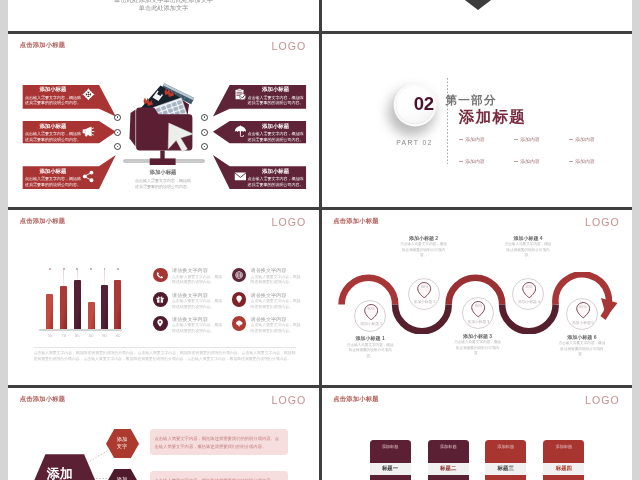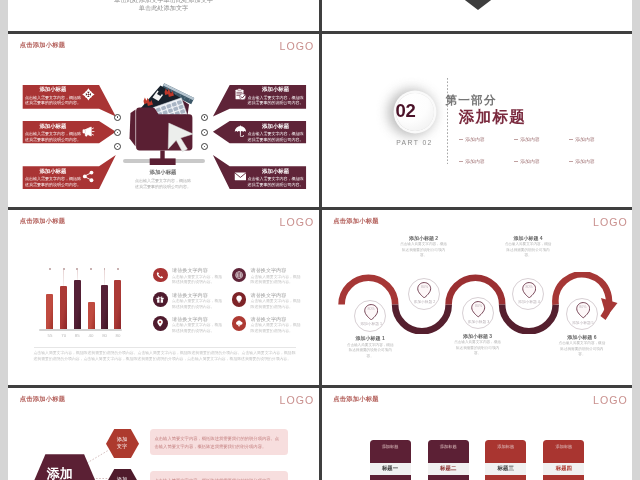--- a/index.html
+++ b/index.html
@@ -8,21 +8,21 @@
     background:#d5d5d5;
     font-family:"Liberation Sans",sans-serif;
   }
   .page{position:absolute;left:8px;top:0;width:624px;height:480px;background:#fff;overflow:hidden;}
   .hrule{position:absolute;left:0;width:624px;height:2.5px;background:#3f3f3f;}
   .vrule{position:absolute;width:2.5px;background:#3f3f3f;}
   .slide{position:absolute;overflow:hidden;background:#fff;}
 
   
   .sl-title{position:absolute;font-weight:bold;color:#b4615c;letter-spacing:.2px;}
-  .sl-logo{position:absolute;color:#c9908e;letter-spacing:1px;margin-left:8px;}
+  .sl-logo{position:absolute;color:#c9908e;letter-spacing:1px;}
 
   
   .top-text{position:absolute;color:#8a8a8a;text-align:center;line-height:1.45;}
   .tri{position:absolute;width:0;height:0;border-left:21px solid transparent;border-right:21px solid transparent;border-top:16px solid #3d3d3d;}
 
   
   .ban{position:absolute;width:96px;height:34px;}
   .ban svg.shape{position:absolute;left:0;top:0;width:100%;height:34px;overflow:visible;}
   .ban .txt{position:absolute;top:2px;color:#fff;}
   .ban .t{font-size:5.4px;font-weight:bold;text-align:center;line-height:1;}
@@ -31,24 +31,24 @@
   .ban-L .txt{left:2px;width:58px;}
   .ban-L .ico{left:60px;}
   .ban-R .txt{left:41.8px;width:58px;}
   .ban-R .ico{left:28.8px;}
   .conn{position:absolute;width:7px;height:7px;border-radius:50%;border:1.1px solid #3d3d3d;background:#fff;box-sizing:border-box;}
   .conn:after{content:"";position:absolute;left:1.7px;top:1.7px;width:1.5px;height:1.5px;border-radius:50%;background:#3d3d3d;}
 
   
   .s2ring{position:absolute;left:66px;top:55px;width:47px;height:47px;border-radius:50%;
     background:#b5b5b5;filter:blur(6px);opacity:.9;}
-  .s2circle{position:absolute;left:74px;top:59px;width:38.2px;height:38.2px;border-radius:50%;
+  .s2circle{position:absolute;left:74px;top:52px;width:38.2px;height:38.2px;border-radius:50%;
     background:radial-gradient(circle at 34% 26%, #ffffff 0%, #fdfdfd 50%, #f1f1f1 86%, #e6e6e6 100%);
     box-shadow:0 0 0 2.4px #fafafa;
-    display:flex;align-items:center;justify-content:flex-start;}
+    display:flex;align-items:center;justify-content:flex-end;}
   .s2circle span{font-size:18.5px;font-weight:bold;color:#4b1329;letter-spacing:-.3px;line-height:1;}
   .s2part{position:absolute;left:63px;top:105px;width:60px;text-align:center;font-size:6.8px;color:#8b8b8b;letter-spacing:1.4px;}
   .s2dots{position:absolute;left:125px;top:44px;width:1px;height:86px;
     background-image:linear-gradient(#a8a8a8 55%, rgba(255,255,255,0) 0%);background-size:1px 3.4px;background-repeat:repeat-y;}
   .s2kicker{position:absolute;left:124px;top:59px;font-size:11.6px;font-weight:bold;color:#767676;letter-spacing:1.2px;}
   .s2title{position:absolute;left:137.3px;top:73.5px;font-size:15.6px;font-weight:bold;color:#7a2a3e;letter-spacing:1.2px;}
   .s2bullets{position:absolute;left:137.3px;top:93px;width:168px;}
   .s2b{display:inline-block;width:55px;font-size:4.9px;color:#a07375;margin-bottom:7.5px;}
   .s2b i{display:inline-block;width:4px;height:1px;background:#c0a0a0;vertical-align:middle;margin-right:2.4px;}
 

